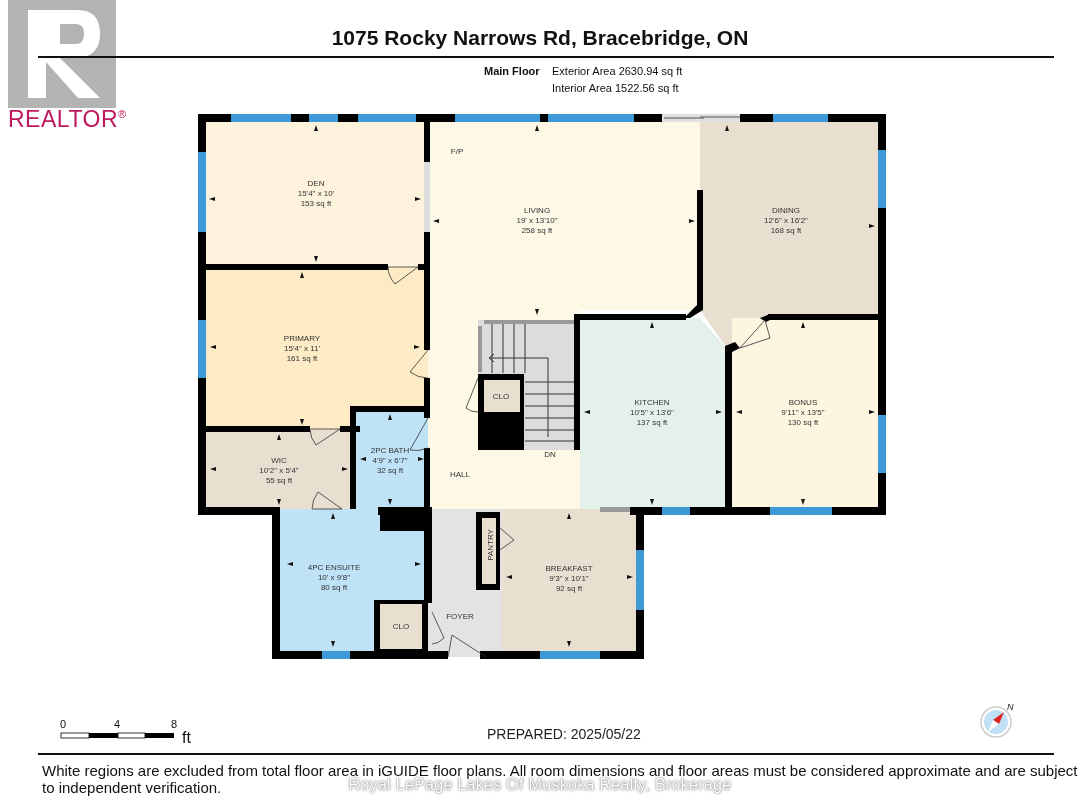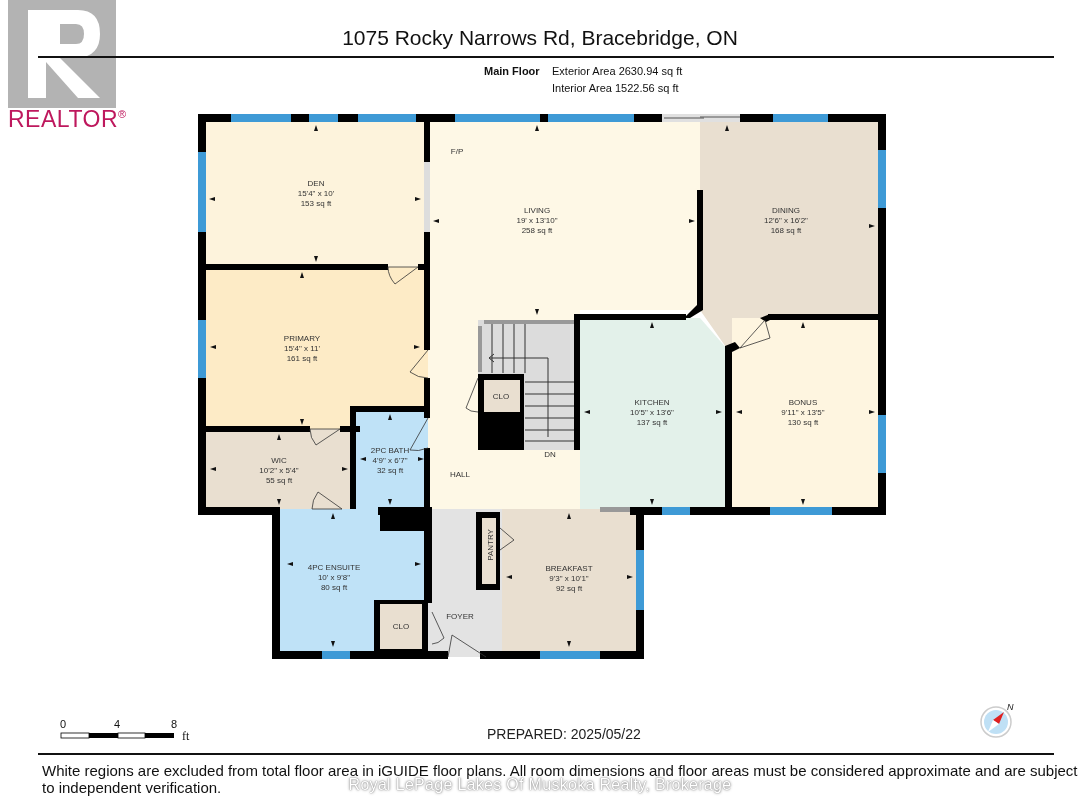--- a/index.html
+++ b/index.html
@@ -1,21 +1,21 @@
 <!DOCTYPE html>
 <html><head>
 <meta charset="utf-8">
 <style>
   html, body { margin:0; padding:0; background:#ffffff; }
   body { width:1080px; height:810px; position:relative; overflow:hidden; font-family:"Liberation Sans", sans-serif; color:#111; }
   .logo { position:absolute; left:4px; top:0; width:112px; height:135px; }
   .logo-box { position:absolute; left:4px; top:0; width:108px; height:108px; background:#b3b3b3; }
   .logo-text { position:absolute; left:4px; top:106px; font-size:23px; color:#be185d; letter-spacing:0.5px; }
   .logo-text sup { font-size:11px; }
-  .title { position:absolute; left:0; width:1080px; top:26px; text-align:center; font-size:21px; font-weight:normal; }
+  .title { position:absolute; left:0; width:1080px; top:26px; text-align:center; font-size:21px; font-weight:bold; }
   .title-rule { position:absolute; left:38px; right:26px; top:56px; height:2px; background:#111; }
   .floor-label { position:absolute; left:484px; top:65px; font-size:11px; font-weight:bold; }
   .area-ext { position:absolute; left:552px; top:65px; font-size:11px; }
   .area-int { position:absolute; left:552px; top:82px; font-size:11px; }
   .plan { position:absolute; left:0; top:0; }
   .room-label { font-family:"Liberation Sans", sans-serif; font-size:8px; fill:#333; text-anchor:middle; }
   .scale { position:absolute; left:60px; top:718px; }
   .scale-nums span { position:absolute; top:0; font-size:11px; }
   .prepared { position:absolute; left:487px; top:726px; font-size:14px; color:#222; }
   .compass { position:absolute; left:978px; top:700px; }
@@ -276,21 +276,21 @@
     <span style="left:0;">0</span>
     <span style="left:54px;">4</span>
     <span style="left:111px;">8</span>
   </div>
   <svg width="140" height="20" style="position:absolute;left:0;top:10px;">
     <rect x="1" y="5" width="28" height="5" fill="#fff" stroke="#000" stroke-width="0.8"></rect>
     <rect x="29" y="5" width="29" height="5" fill="#000"></rect>
     <rect x="58" y="5" width="27" height="5" fill="#fff" stroke="#000" stroke-width="0.8"></rect>
     <rect x="85" y="5" width="29" height="5" fill="#000"></rect>
   </svg>
-  <span style="position:absolute;left:122px;top:11px;font-size:12px;font-family:Liberation Serif, serif;">ft</span>
+  <span style="position:absolute;left:122px;top:11px;font-size:16px;">ft</span>
 </div>
 
 <div class="prepared">PREPARED: 2025/05/22</div>
 
 <div class="compass">
   <svg width="40" height="40" viewBox="0 0 40 40">
     <circle cx="18" cy="22" r="15" fill="#fff" stroke="#ccc" stroke-width="1.5"></circle>
     <circle cx="18" cy="22" r="12" fill="#bfe0f5"></circle>
     <polygon points="26,12 21,24 15,20" fill="#e02020"></polygon>
     <polygon points="10,32 21,24 15,20" fill="#ffffff"></polygon>

